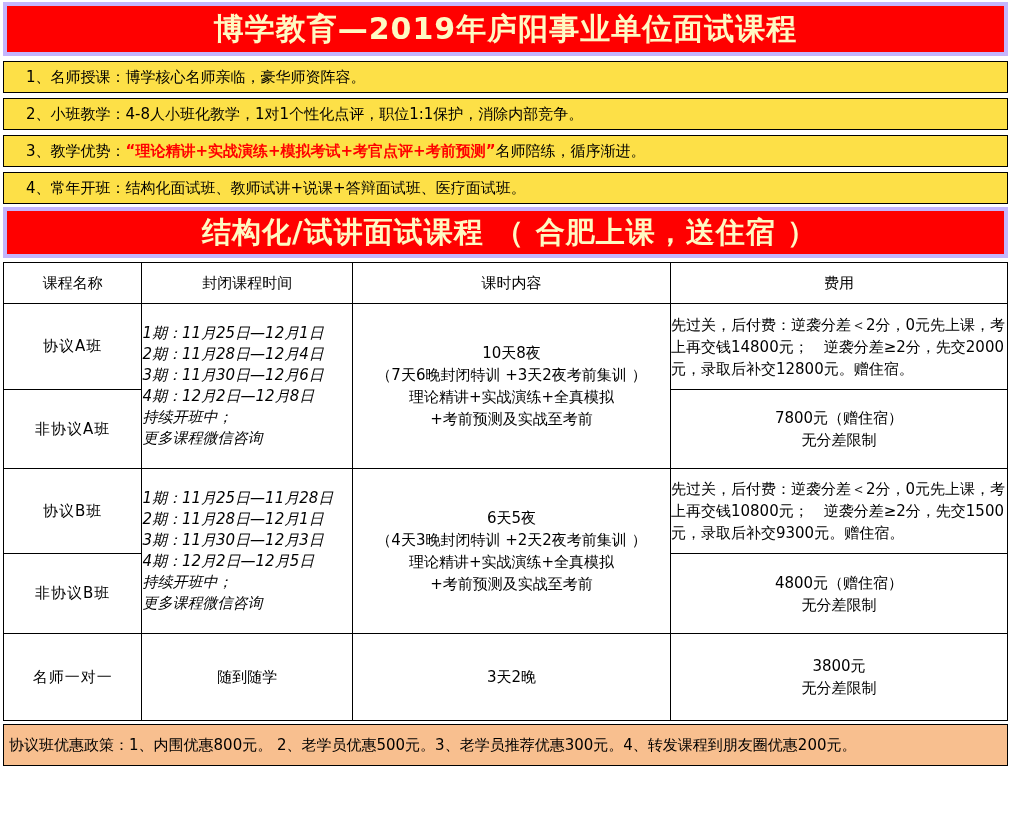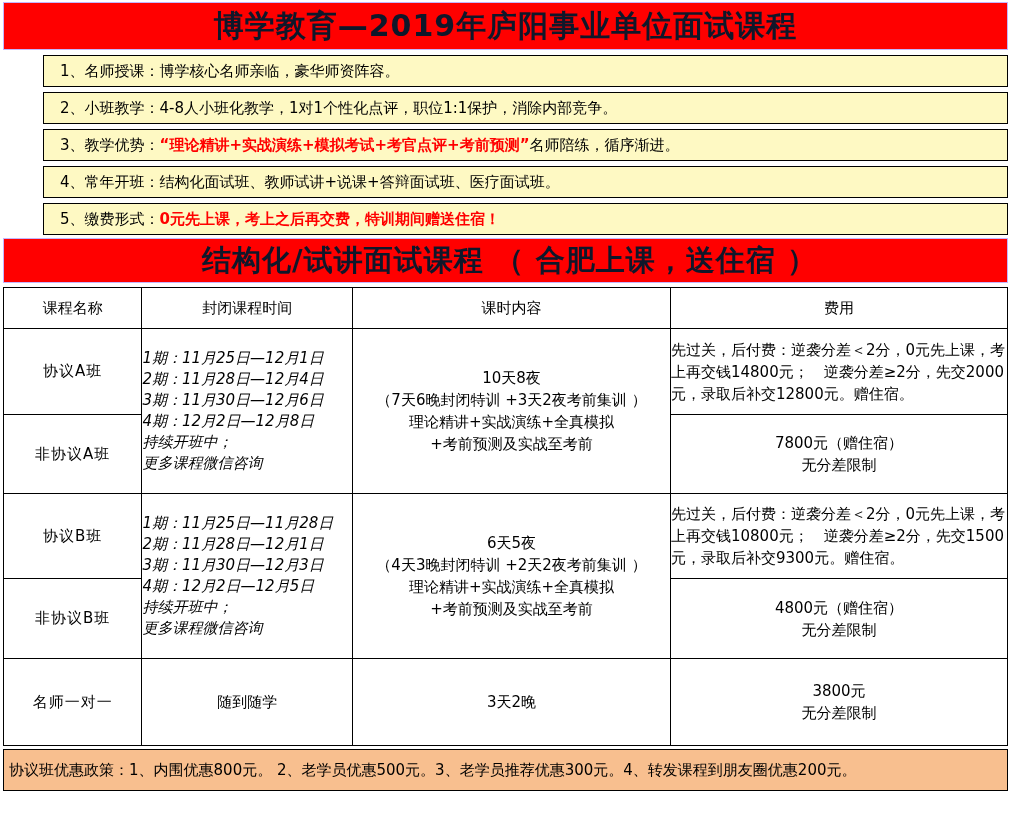--- a/index.html
+++ b/index.html
@@ -10,24 +10,24 @@
     font-family: "DejaVu Sans", "Liberation Sans", sans-serif;
     color: #000;
   }
   .page {
     width: 1005px;
     margin: 2px auto 0 auto;
   }
   
   .banner {
     background: #ff0000;
-    color: #0f172a;
+    color: #fef9c3;
     font-weight: bold;
     text-align: center;
-    border: 1px solid #c4b5fd;
+    border: 4px solid #c4b5fd;
     overflow: hidden;
     white-space: nowrap;
   }
   .top-banner {
     height: 46px;
     line-height: 46px;
     font-size: 30px;
     letter-spacing: 1px;
   }
   .section-banner {
@@ -37,26 +37,25 @@
     margin-top: 3px;
     letter-spacing: 1px;
     padding-left: 8px;
   }
   
   .info-row {
     border: 1px solid #000;
     height: 30px;
     line-height: 30px;
     margin-top: 5px;
-    padding-left: 16px;
+    padding-left: 22px;
     font-size: 15px;
-    background: #fef9c3;
+    background: #fde047;
     white-space: nowrap;
     overflow: hidden;
-    margin-left: 40px;
   }
   .hl {
     color: #ff0000;
     font-weight: bold;
   }
   .phone {
     margin-right: 34px;
   }
   .phone:first-of-type { margin-left: 2px; }
   
@@ -138,23 +137,20 @@
       <span>1、名师授课：</span><span>博学核心名师亲临，豪华师资阵容。</span>
     </div>
     <div class="info-row">
       <span>2、小班教学：</span><span>4-8人小班化教学，1对1个性化点评，职位1:1保护，消除内部竞争。</span>
     </div>
     <div class="info-row">
       <span>3、教学优势：</span><span class="hl">“理论精讲+实战演练+模拟考试+考官点评+考前预测”</span><span>名师陪练，循序渐进。</span>
     </div>
     <div class="info-row">
       <span>4、常年开班：</span><span>结构化面试班、教师试讲+说课+答辩面试班、医疗面试班。</span>
-    </div>
-    <div class="info-row">
-      <span>5、缴费形式：</span><span class="hl">0元先上课，考上之后再交费，特训期间赠送住宿！</span>
     </div>
   </div>
 
   <div class="banner section-banner">
     <span>结构化/试讲面试课程 （ 合肥上课，送住宿 ）</span>
   </div>
 
   <table class="course-table">
     <colgroup>
       <col class="col1">

